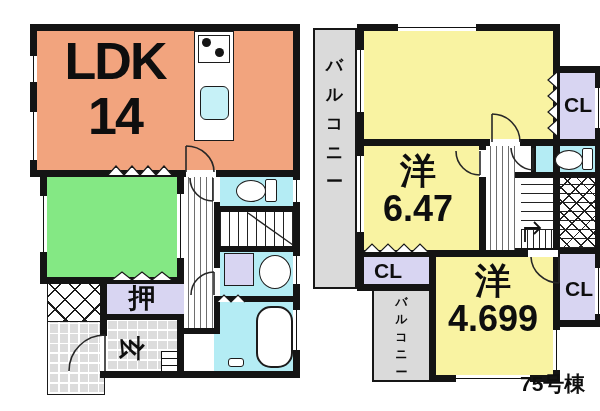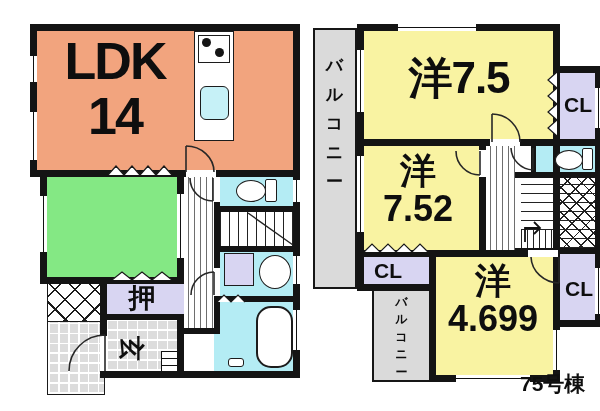--- a/index.html
+++ b/index.html
@@ -206,24 +206,23 @@
   <svg class="zz" style="left:535px;top:72px;" width="11" height="64">
       <polyline points="10,0 1,8 10,16 1,24 10,32 1,40 10,48 1,56 10,64"></polyline>
     </svg>
   <svg class="zz" style="left:352px;top:243px;" width="64" height="10">
       <polyline points="0,9 8,1 16,9 24,1 32,9 40,1 48,9 56,1 64,9"></polyline>
     </svg>
 
   <div class="fix" style="left:570px;top:148px;width:11px;height:22px;border-radius:2px;"></div>
   <div class="fix" style="left:543px;top:150px;width:28px;height:20px;border-radius:50%;"></div>
 
-  <div class="lbl" style="left:352px;top:56px;width:190px;font-size:44px;letter-spacing:-1px;">洋7.5</div>
   <div class="lbl lbl2" style="left:350px;top:152px;width:112px;font-size:36px;">
     <span>洋</span><br>
-    <span>7.52</span>
+    <span>6.47</span>
   </div>
   <div class="lbl lbl2" style="left:420px;top:262px;width:122px;font-size:36px;">
     <span>洋</span><br>
     <span>4.699</span>
   </div>
   <div class="lbl" style="left:546px;top:94px;width:40px;font-size:21px;">CL</div>
   <div class="lbl" style="left:350px;top:260px;width:52px;font-size:21px;">CL</div>
   <div class="lbl" style="left:548px;top:278px;width:38px;font-size:21px;">CL</div>
   <div class="vtext" style="left:312px;top:52px;width:21px;height:235px;font-size:17px;">バルコニー</div>
   <div class="vtext" style="left:382px;top:294px;width:15px;height:86px;font-size:12px;line-height:1.45;">バルコニー</div>

